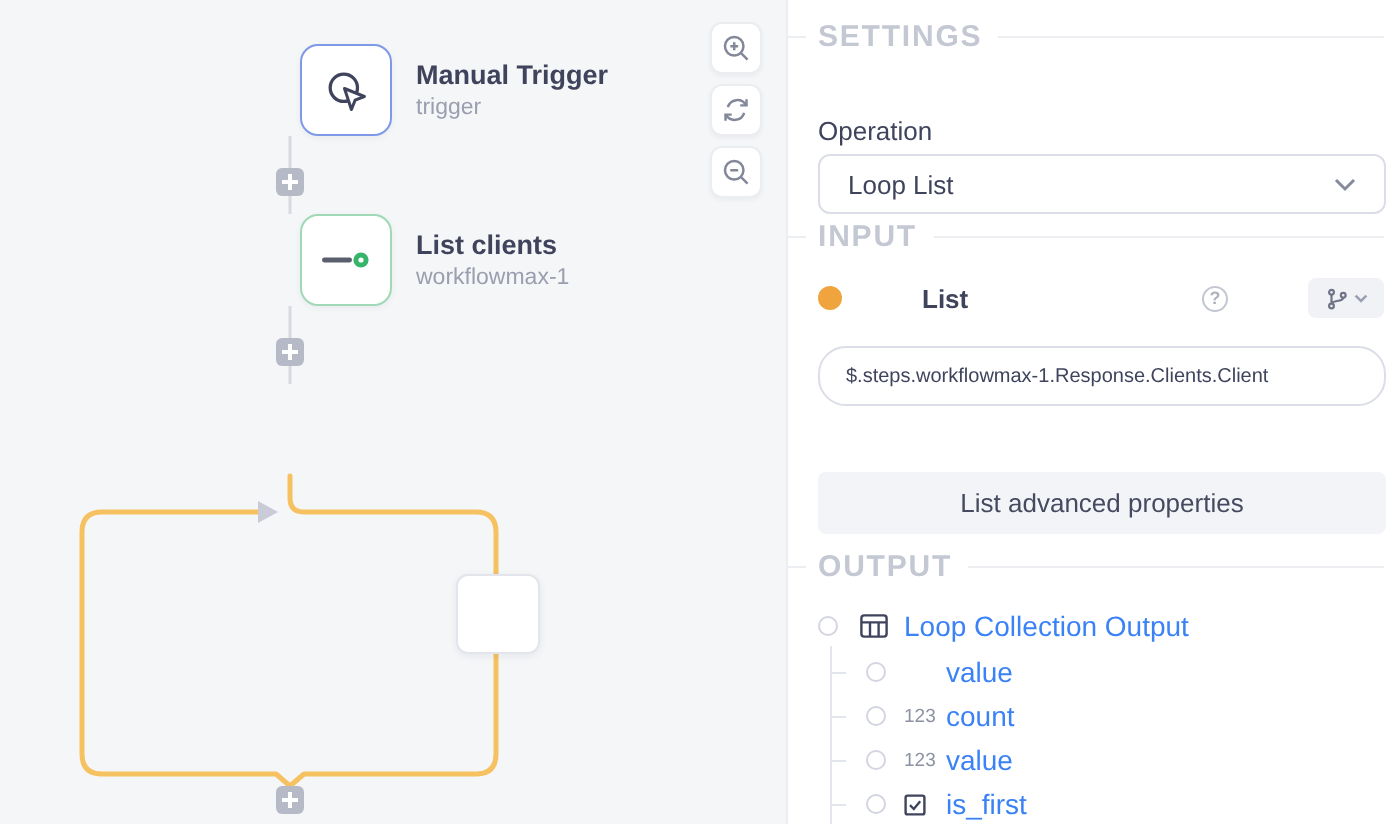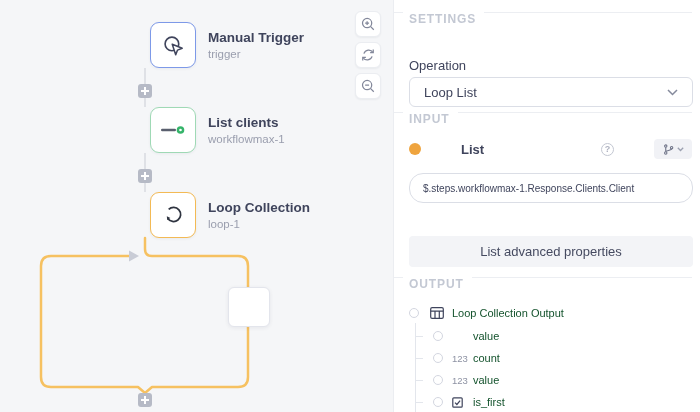--- a/index.html
+++ b/index.html
@@ -48,22 +48,22 @@
     cursor: pointer; padding: 0;
   }
 
   
   .panel {
     position: absolute; left: 393px; top: 0; width: 307px; height: 412px;
     background: #fff; border-left: 1px solid #ebedf1;
   }
   .sec {
     position: absolute; left: 0; right: 8px; height: 13px;
-    display: flex; align-items: flex-start;
-    color: #c3c8d3; font-size: 12px; font-weight: 700; letter-spacing: .9px;
+    display: flex; align-items: center;
+    color: #c3c8d3; font-size: 15px; font-weight: 700; letter-spacing: .9px;
   }
   .sec::before { content: ""; width: 9px; height: 1px; background: #eceef2; margin-right: 6px; }
   .sec::after { content: ""; flex: 1; height: 1px; background: #eceef2; margin-left: 8px; }
 
   .op-label { position: absolute; left: 15px; top: 38px; font-size: 13px; color: #3f445c; margin-top: 20px; }
   .select {
     position: absolute; left: 15px; top: 61px; width: 284px; height: 30px;
     background: #fff; border: 1px solid #dbdee6; border-radius: 6px;
     display: flex; align-items: center; justify-content: space-between;
     padding: 0 14px; cursor: pointer; margin-top: 16px;
@@ -100,21 +100,21 @@
 
   
   .tree { position: absolute; left: 15px; top: 301px; right: 8px; }
   .radio {
     width: 10px; height: 10px; border-radius: 50%; border: 1.5px solid #d3d6e0;
     background: #fff; flex: none; padding: 0; cursor: pointer;
   }
   .t-parent { display: flex; align-items: center; height: 24px; }
   .t-parent .radio { margin-right: 11px; }
   .t-parent .t-icon { margin-right: 8px; display: flex; }
-  .t-label { font-size: 11px; color: #14532d; }
+  .t-label { font-size: 14px; color: #3b82f6; }
   .t-children { position: relative; }
   .t-children::before { content: ""; position: absolute; left: 6px; top: -2px; bottom: 0; width: 1px; background: #e3e6ec; }
   .t-row { position: relative; display: flex; align-items: center; height: 22px; padding-left: 24px; }
   .t-row::before { content: ""; position: absolute; left: 6px; top: 50%; width: 8px; height: 1px; background: #e3e6ec; }
   .t-row .radio { margin-right: 9px; }
   .type-slot { width: 18px; margin-right: 3px; font-size: 9.5px; color: #8d92a3; display: flex; align-items: center; flex: none; }
 </style>
 </head>
 <body>
 
@@ -153,32 +153,20 @@
       </svg>
     </div>
     <div class="node-label">
       <div class="node-title">List clients</div>
       <div class="node-sub">workflowmax-1</div>
     </div>
   </div>
 
   <button class="plus" style="left:138px; top:169px"></button>
 
-  <div class="node" style="top:192px">
-    <div class="node-box accent2">
-      <svg width="26" height="26" viewBox="0 0 24 24">
-        <path d="M8 6.9 A6.5 6.5 0 1 1 7.2 15.2" fill="none" stroke="#2f3440" stroke-width="1.6"></path>
-        <path d="M9.6 14.8 L6.6 16.6 L6.3 13.1 Z" fill="#2f3440"></path>
-      </svg>
-    </div>
-    <div class="node-label">
-      <div class="node-title">Loop Collection</div>
-      <div class="node-sub">loop-1</div>
-    </div>
-  </div>
 
   <div class="empty-node"></div>
 
   <button class="plus" style="left:138px; top:393px"></button>
 
   <div class="zoom-stack">
     <button class="zoom-btn">
       <svg width="16" height="16" viewBox="0 0 18 18" fill="none" stroke="#82879a" stroke-width="1.4">
         <circle cx="8" cy="8" r="5.2"></circle>
           <path d="M12 12 L15.5 15.5 M8 5.8 V10.2 M5.8 8 H10.2"></path>

